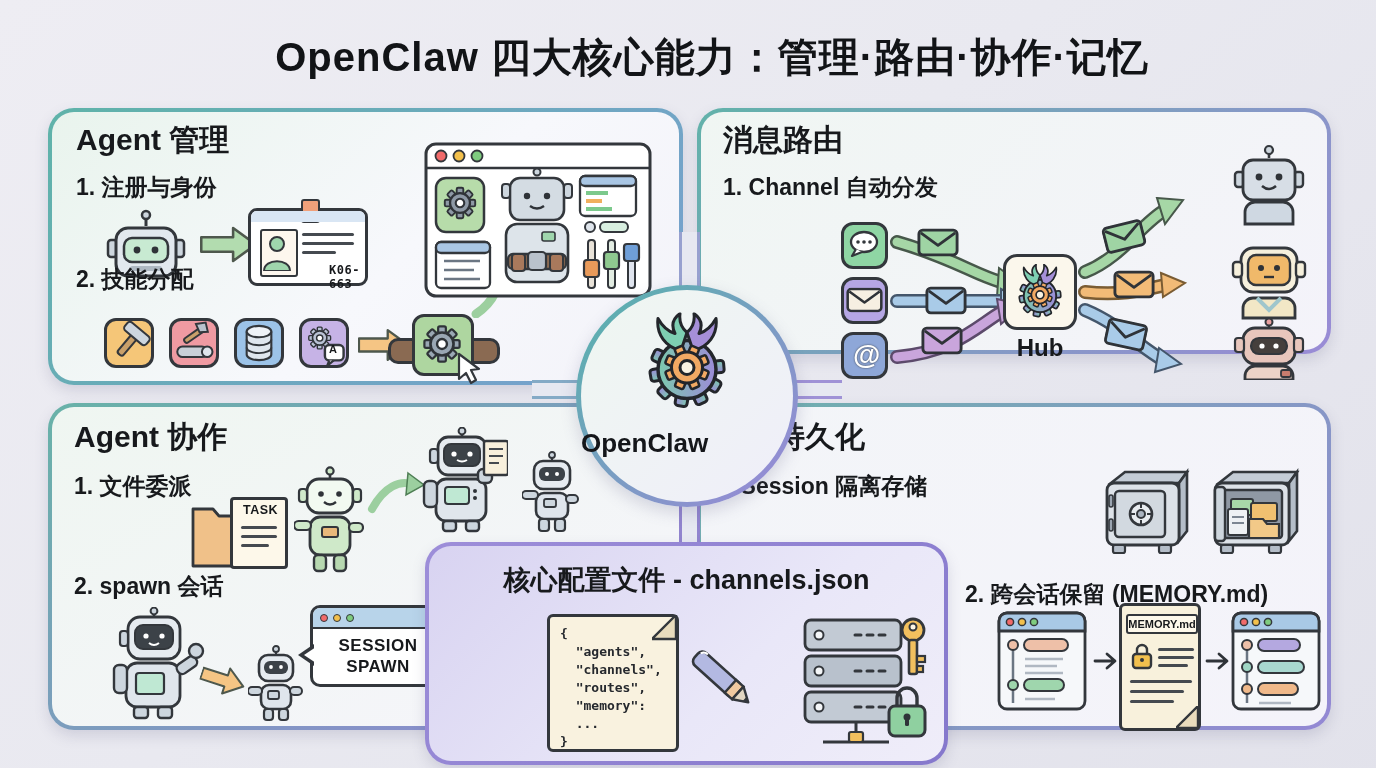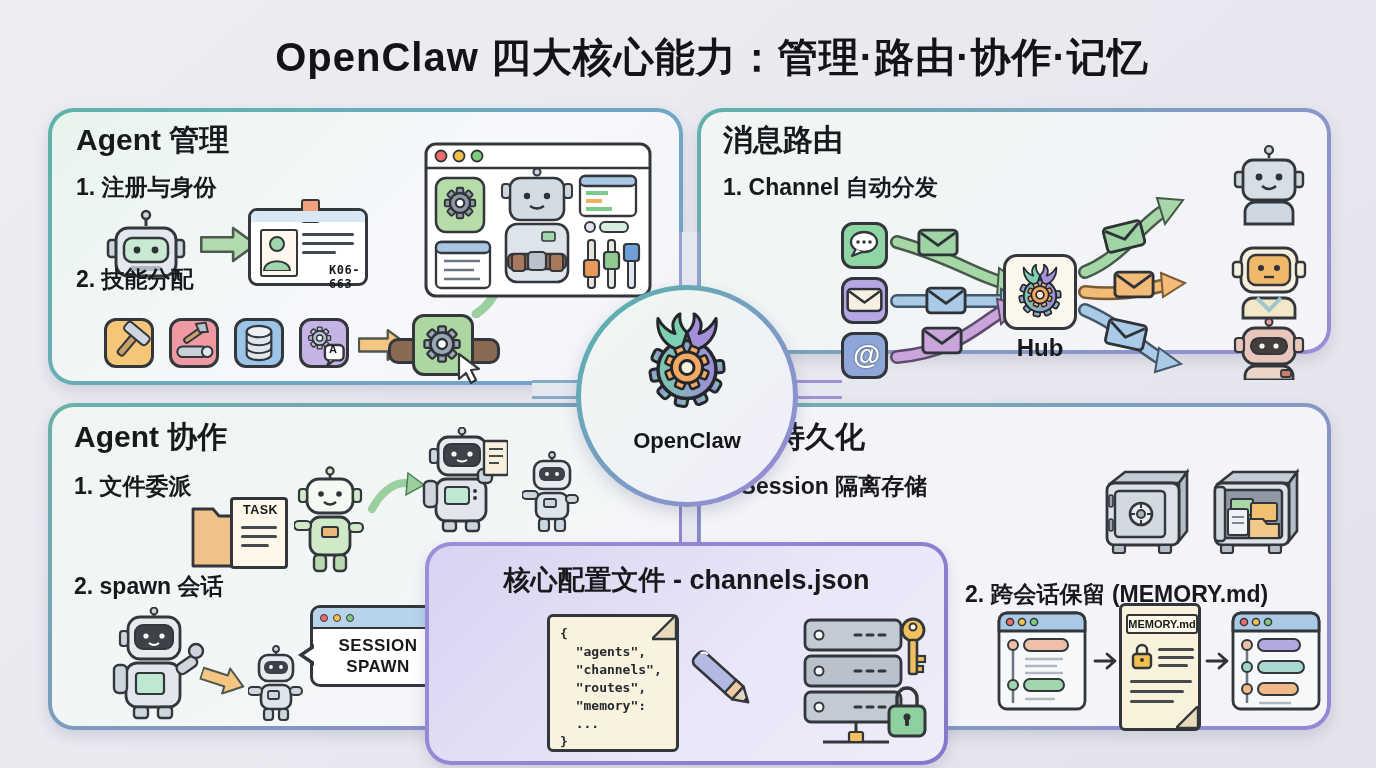--- a/index.html
+++ b/index.html
@@ -22,22 +22,22 @@
   #p-bl .pi{background:linear-gradient(150deg,#eff6f1,#f6f5fb);}
   #p-br{left:697px;top:403px;width:634px;height:327px;background:linear-gradient(135deg,#6db2ac,#9488d4);}
   #p-br .pi{background:linear-gradient(135deg,#f3f5f8,#f4f3fa);}
   #p-cfg{left:425px;top:542px;width:523px;height:223px;background:linear-gradient(135deg,#9d8ed9,#8578cc);z-index:6;}
   #p-cfg .pi{background:linear-gradient(135deg,#d8d3f1,#e9e7f8 60%,#efedf9);}
   #circle{position:absolute;left:576px;top:285px;width:222px;height:222px;border-radius:50%;
     padding:5px;box-sizing:border-box;background:linear-gradient(135deg,#54b4aa,#9d87da);
     z-index:8;box-shadow:0 6px 16px rgba(90,90,130,.22);}
   .ci{width:100%;height:100%;border-radius:50%;position:relative;
     background:linear-gradient(135deg,#eff7f1,#efeef9);}
-  .circle-label{position:absolute;left:0;top:138px;width:100%;text-align:center;
-    font-size:22px;font-weight:800;color:#14161a;}
+  .circle-label{position:absolute;left:0;top:138px;width:100%;text-align:left;
+    font-size:26px;font-weight:800;color:#14161a;}
   .connV{position:absolute;width:15px;background:#e6e8f1;border-left:3.5px solid #97a0cf;border-right:3.5px solid #97a0cf;z-index:3;}
   .connH{position:absolute;height:13px;background:#e6e8f1;border-top:3.5px solid;border-bottom:3.5px solid;z-index:3;}
   .hub{position:absolute;left:302px;top:142px;width:74px;height:76px;border-radius:14px;
     background:#fbf7ec;border:3px solid #33373c;box-sizing:border-box;
     display:flex;align-items:center;justify-content:center;}
   .hub-label{position:absolute;left:298px;top:222px;width:82px;text-align:center;font-size:24px;font-weight:800;}
   .badge{position:absolute;left:196px;top:96px;width:120px;height:78px;background:#fff;
     border:3px solid #33373c;border-radius:9px;box-sizing:border-box;}
   .badge-strip{position:absolute;left:0;top:0;width:100%;height:11px;background:#d9e6f4;border-radius:6px 6px 0 0;}
   .badge-clip{position:absolute;left:50px;top:-12px;width:15px;height:20px;background:#f0a07a;border:2.5px solid #33373c;border-radius:3px;}

